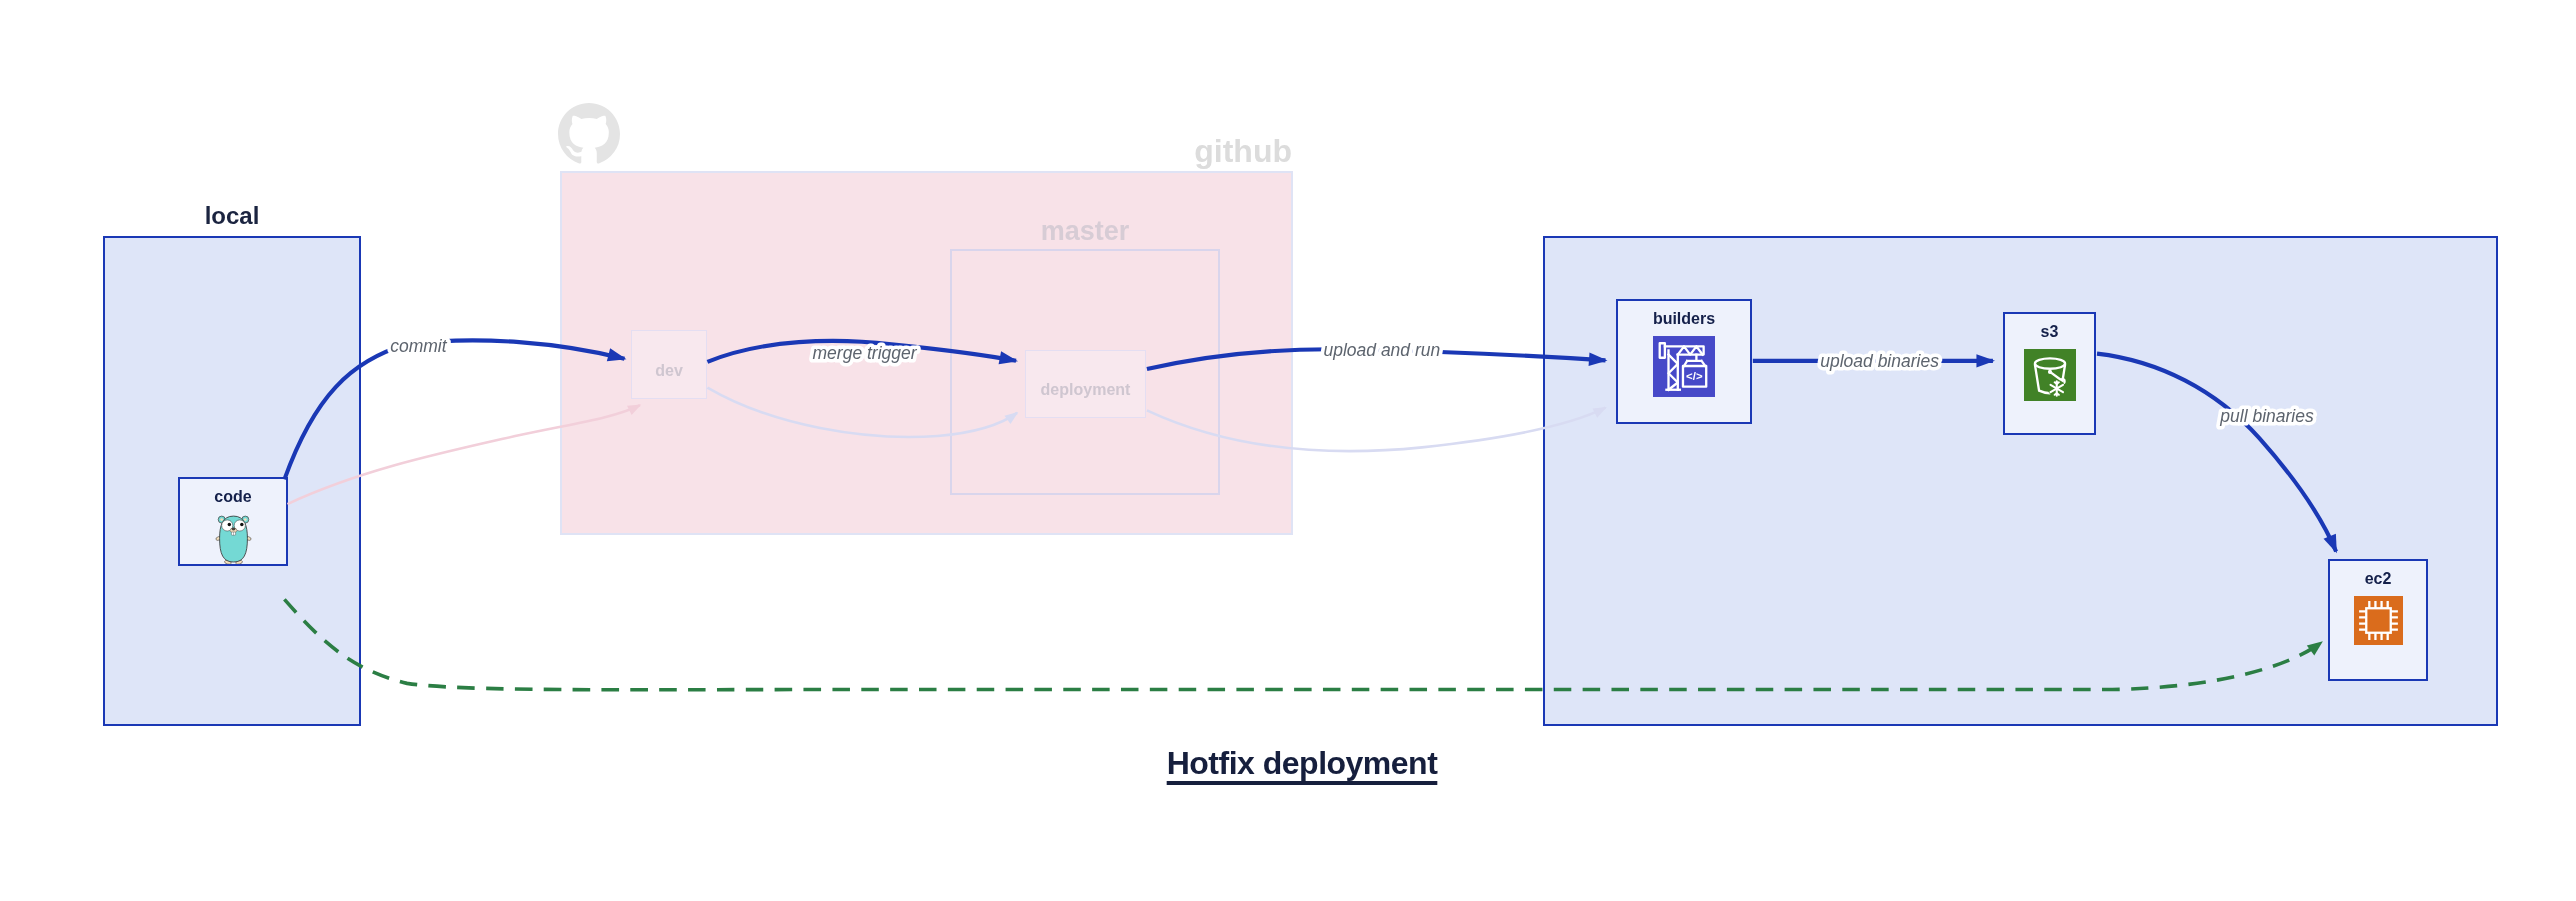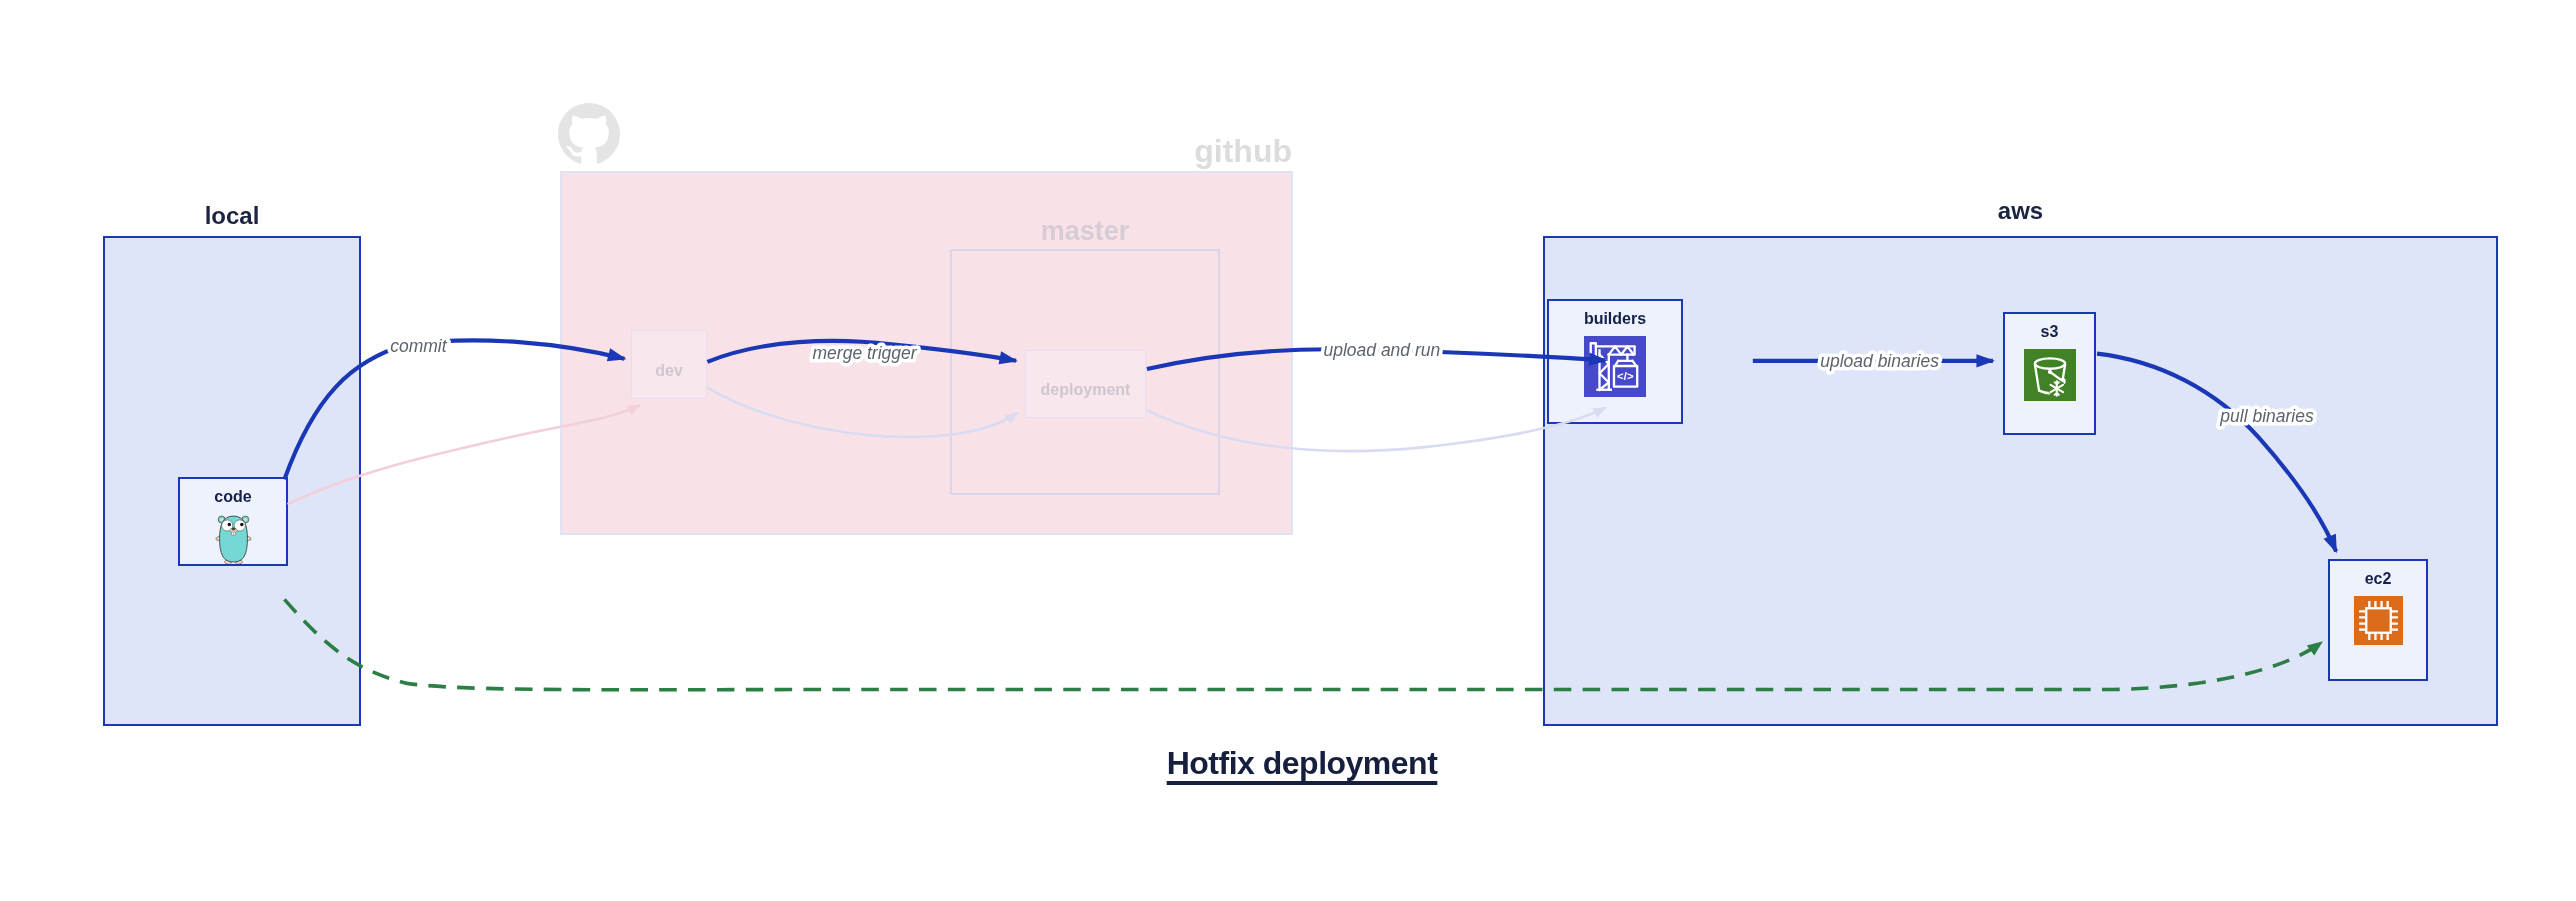--- a/index.html
+++ b/index.html
@@ -67,21 +67,20 @@
   <div class="master-box" style="left:950px;top:249px;width:270px;height:246px;"></div>
 
   <div class="node faded" style="left:631px;top:330px;width:76px;height:69px;">
     <div class="node-label">dev</div>
   </div>
 
   <div class="node faded" style="left:1025px;top:350px;width:121px;height:68px;">
     <div class="node-label">deployment</div>
   </div>
 
-  <div class="container-label" style="left:1543px;top:197px;width:955px;">aws</div>
   <div class="container bright" style="left:1543px;top:236px;width:955px;height:490px;"></div>
 
   <div class="node" style="left:178px;top:477px;width:110px;height:89px;">
     <div class="node-label">code</div>
     <svg class="icon" width="39" height="57" viewBox="0 0 100 145">
 
       <circle cx="16" cy="16" r="10" fill="#74d9d4" stroke="#3c3c3c" stroke-width="2"></circle>
       <circle cx="84" cy="16" r="10" fill="#74d9d4" stroke="#3c3c3c" stroke-width="2"></circle>
       <circle cx="16" cy="16" r="4" fill="#f3debc"></circle>
       <circle cx="84" cy="16" r="4" fill="#f3debc"></circle>
@@ -100,21 +99,21 @@
       <circle cx="74" cy="30" r="5" fill="#111111"></circle>
 
       <ellipse cx="50" cy="47" rx="10" ry="6.5" fill="#f3debc" stroke="#3c3c3c" stroke-width="1.2"></ellipse>
       <ellipse cx="50" cy="43" rx="5" ry="3.5" fill="#4a4038" stroke="#3c3c3c" stroke-width="1"></ellipse>
 
       <rect x="44" y="52" width="12" height="9" rx="2" fill="#ffffff" stroke="#3c3c3c" stroke-width="1.2"></rect>
       <line x1="50" y1="52" x2="50" y2="61" stroke="#3c3c3c" stroke-width="1"></line>
     </svg>
   </div>
 
-  <div class="node" style="left:1547px;top:299px;width:136px;height:125px;">
+  <div class="node" style="left:1616px;top:299px;width:136px;height:125px;">
     <div class="node-label">builders</div>
     <svg class="icon" width="62" height="61" viewBox="0 0 120 118">
       <rect x="0" y="0" width="120" height="118" fill="#4649c8"></rect>
       <g stroke="#ffffff" stroke-width="4.5" fill="none" stroke-linejoin="round" stroke-linecap="square">
 
         <rect x="13" y="14" width="10" height="28"></rect>
 
         <path d="M23 20 H98 V36 H48"></path>
         <path d="M48 36 L60 20 L72 36 L84 20 L96 36"></path>
 

